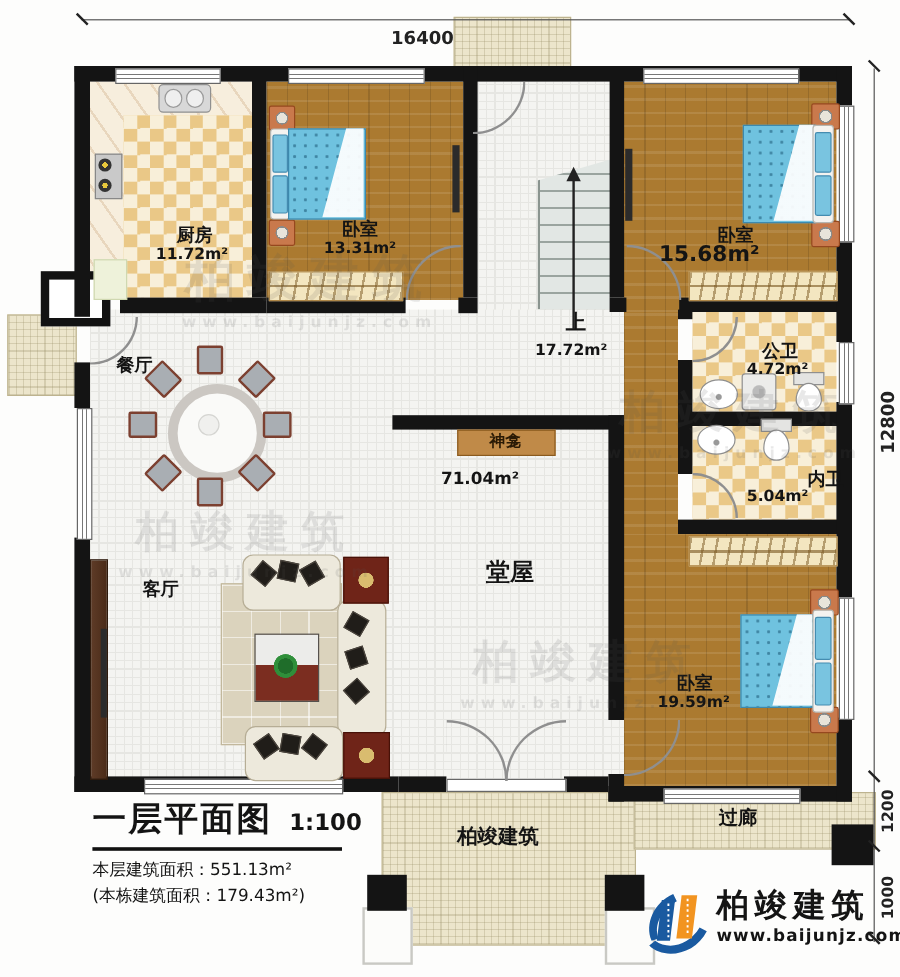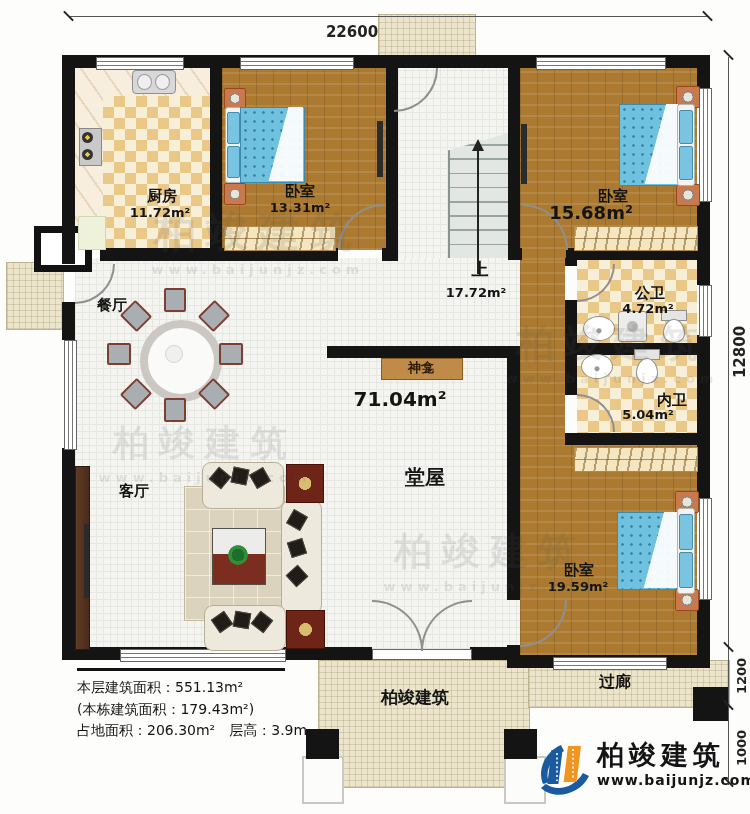--- a/index.html
+++ b/index.html
@@ -216,36 +216,36 @@
 <div class="rl" style="left:162px;top:196px;font-size:15px"><span>厨房</span></div>
 <div class="rl" style="left:160px;top:212px;font-size:13px"><span>11.72m²</span></div>
 <div class="rl" style="left:300px;top:191px;font-size:15px"><span>卧室</span></div>
 <div class="rl" style="left:300px;top:207px;font-size:13px"><span>13.31m²</span></div>
 <div class="rl" style="left:480px;top:269px;font-size:17px"><span>上</span></div>
 <div class="rl" style="left:476px;top:292px;font-size:13px"><span>17.72m²</span></div>
 <div class="rl" style="left:613px;top:196px;font-size:15px"><span>卧室</span></div>
 <div class="rl" style="left:591px;top:212px;font-size:18px"><span>15.68m²</span></div>
 <div class="rl" style="left:650px;top:293px;font-size:15px"><span>公卫</span></div>
 <div class="rl" style="left:648px;top:308px;font-size:13px"><span>4.72m²</span></div>
-<div class="rl" style="left:672px;top:400px;font-size:15px"><span>内卫</span></div>
+<div class="rl" style="left:688px;top:400px;font-size:15px"><span>内卫</span></div>
 <div class="rl" style="left:648px;top:414px;font-size:13px"><span>5.04m²</span></div>
 <div class="rl" style="left:579px;top:570px;font-size:15px"><span>卧室</span></div>
 <div class="rl" style="left:578px;top:586px;font-size:13px"><span>19.59m²</span></div>
 <div class="rl" style="left:112px;top:305px;font-size:15px"><span>餐厅</span></div>
 <div class="rl" style="left:134px;top:491px;font-size:15px"><span>客厅</span></div>
-<div class="rl" style="left:400px;top:399px;font-size:20px"><span>71.04m²</span></div>
+<div class="rl" style="left:400px;top:399px;font-size:14px"><span>71.04m²</span></div>
 <div class="rl" style="left:425px;top:477px;font-size:20px"><span>堂屋</span></div>
 <div class="rl" style="left:421px;top:368px;font-size:13px;color:#2a1a05"><span>神龛</span></div>
 <div class="rl" style="left:415px;top:697px;font-size:17px"><span>柏竣建筑</span></div>
 <div class="rl" style="left:615px;top:682px;font-size:16px"><span>过廊</span></div>
 
 <div class="dline" style="left:68px;top:16px;width:640px;height:1px"></div>
 <div class="tick" style="left:62px;top:15px"></div>
 <div class="tick" style="left:701px;top:15px"></div>
-<div class="dimtxt" style="left:352px;top:32px"><span>22600</span></div>
+<div class="dimtxt" style="left:352px;top:32px"><span>16400</span></div>
 <div class="dline" style="left:728px;top:57px;width:1px;height:728px"></div>
 <div class="tick" style="left:722px;top:54px"></div>
 <div class="tick" style="left:722px;top:646px"></div>
 <div class="tick" style="left:722px;top:704px"></div>
 <div class="tick" style="left:722px;top:781px"></div>
 <div class="dimtxt rot" style="left:740px;top:352px"><span>12800</span></div>
 <div class="dimtxt rot" style="left:741px;top:676px;font-size:13px"><span>1200</span></div>
 <div class="dimtxt rot" style="left:741px;top:748px;font-size:13px"><span>1000</span></div>
 
 <div class="wm" style="left:258px;top:240px">
@@ -259,24 +259,26 @@
 <div class="wm" style="left:205px;top:452px">
     <span class="big" style="font-size:36px">柏竣建筑</span>
     <span class="small">www.baijunjz.com</span>
   </div>
 <div class="wm" style="left:490px;top:560px">
     <span class="big" style="font-size:38px">柏竣建筑</span>
     <span class="small">www.baijunjz.com</span>
   </div>
 
 <div class="tblock" style="left:77px;top:664px">
+  <div>
+    <span class="t1">一层平面图</span><span class="t2">1:100</span>
+  </div>
   <div class="rule"></div>
   <div class="ln">本层建筑面积：551.13m²</div>
   <div class="ln">(本栋建筑面积：179.43m²)</div>
-  <div class="ln">占地面积：206.30m²　层高：3.9m</div>
 </div>
 
 <div class="logo" style="left:533px;top:738px">
   <span style="display:inline-block;width:60px;height:62px">
     <svg width="60" height="62" viewBox="0 0 60 62">
       <path d="M10 46 C4 32 12 14 28 7 L31 13 C19 19 11 33 16 44 Z" fill="#1a5aa0"></path>
       <path d="M8 50 C20 62 46 58 56 38 L50 35 C41 50 24 54 13 46 Z" fill="#1a5aa0"></path>
       <rect x="20" y="12" width="11" height="34" fill="#1a5aa0" transform="skewX(-7)"></rect>
       <rect x="36" y="8" width="13" height="36" fill="#f29420" transform="skewX(-7)"></rect>
       <line x1="24" y1="15" x2="24" y2="43" stroke="#fff" stroke-width="1.6" stroke-dasharray="2 2.4"></line>

